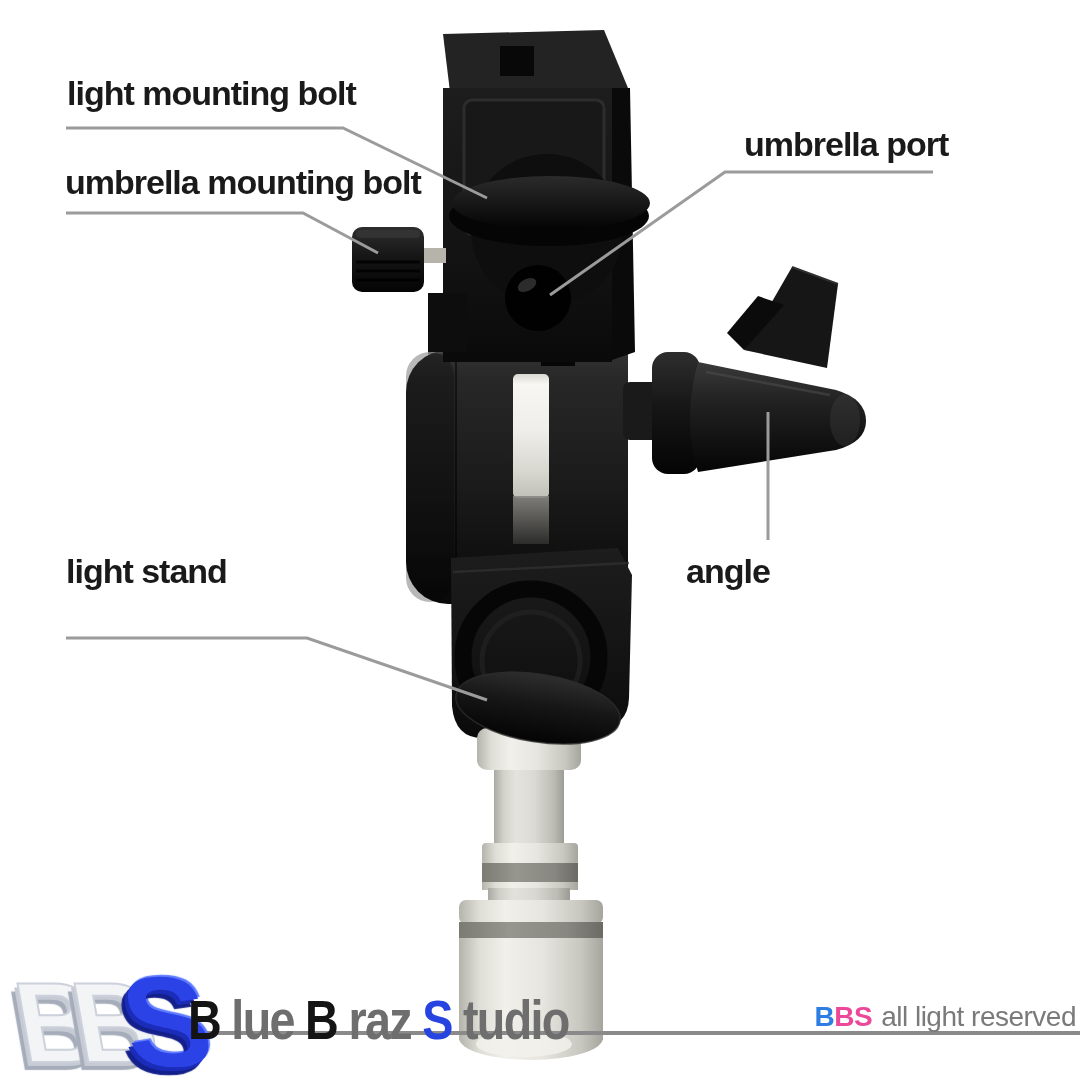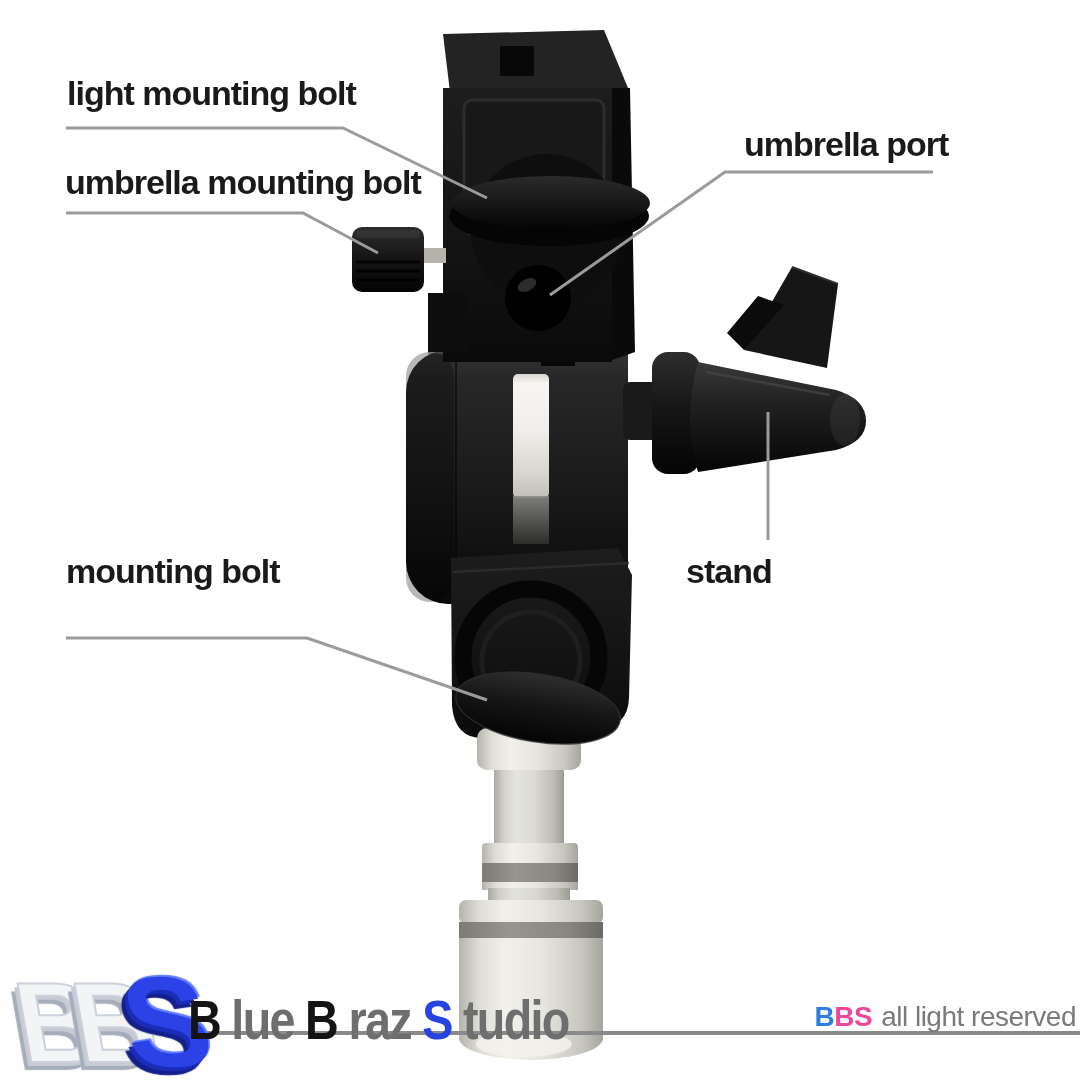--- a/index.html
+++ b/index.html
@@ -198,25 +198,25 @@
 
   <div class="label" style="left:744px;top:125px;">
     <span>umbrella port</span>
   </div>
 
   <div class="label" style="left:65px;top:163px;">
     <span>umbrella mounting bolt</span>
   </div>
 
   <div class="label" style="left:686px;top:552px;">
-    <span>stand</span>
+    <span>angle</span>
   </div>
 
   <div class="label" style="left:66px;top:552px;">
-    <span>mounting bolt</span>
+    <span>light stand</span>
   </div>
 
   <div class="brand-underline"></div>
 
   <div class="logo3d">
     <span class="b3d">B</span>
     <span class="b3d">B</span>
     <span class="s3d">S</span>
   </div>
 

